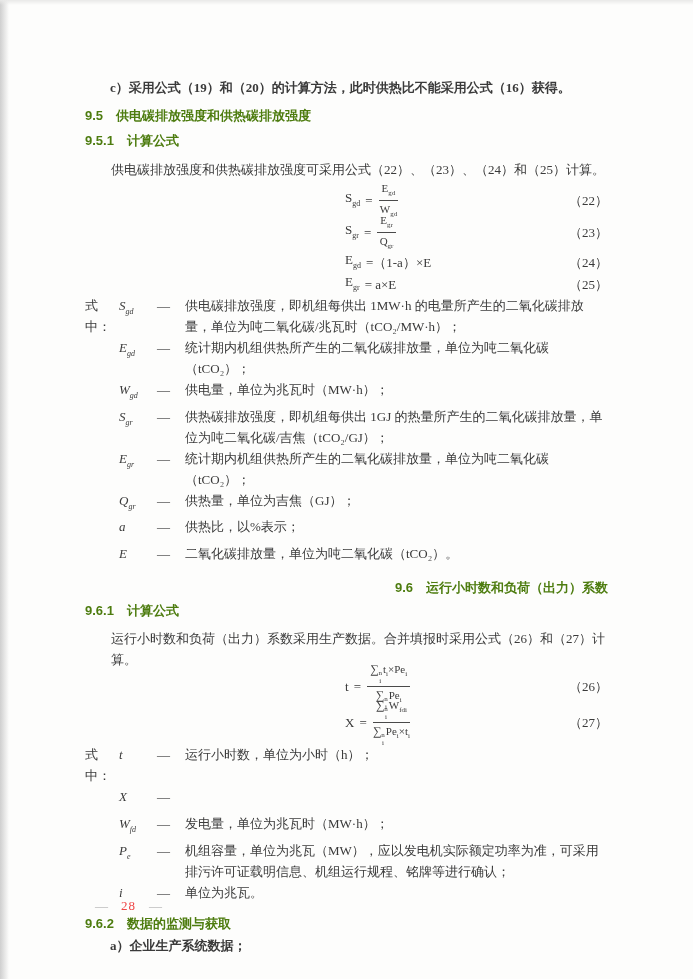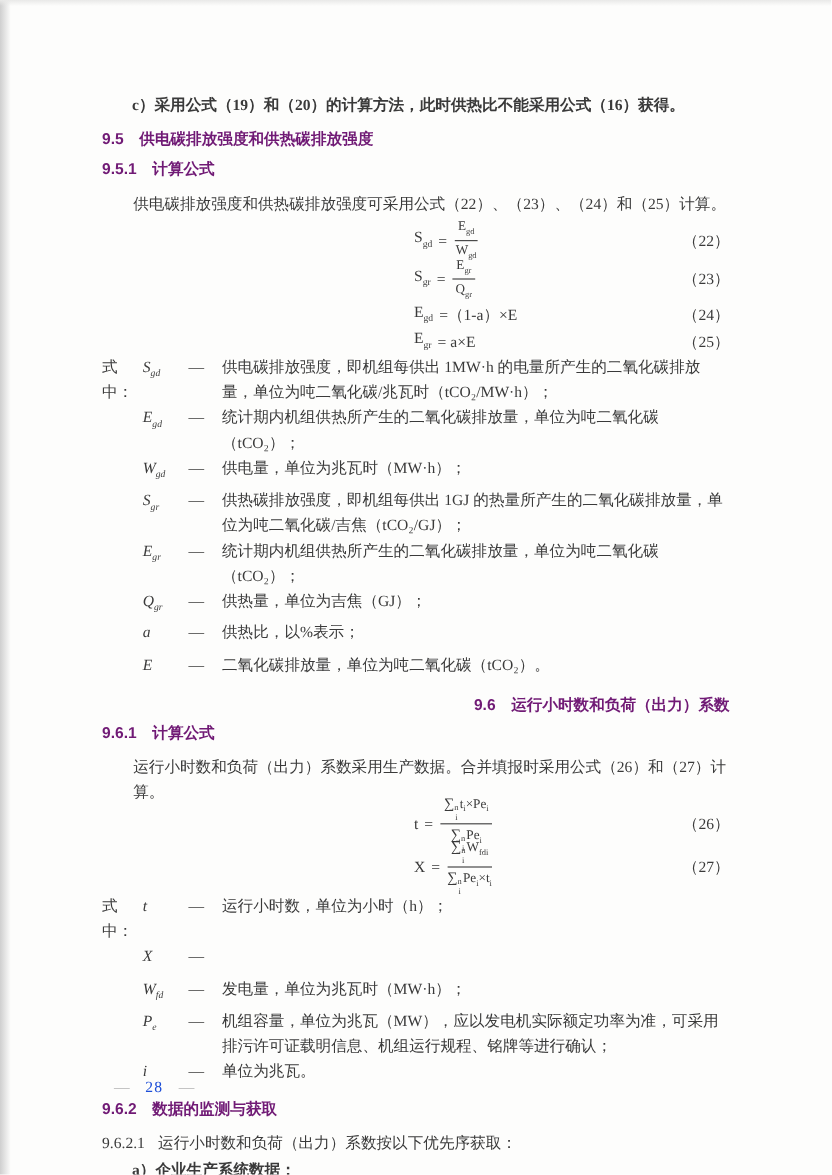--- a/index.html
+++ b/index.html
@@ -14,21 +14,21 @@
     background:linear-gradient(to right,#cfcfcf,rgba(207,207,207,0));
   }
   .page .edge-top {
     position:absolute; left:0; top:0; right:0; height:5px;
     background:linear-gradient(to bottom,#e9e9e8,rgba(233,233,232,0));
   }
   .content { padding:77px 85px 0 85px; font-size:13px; line-height:21px; }
   .indent1 { padding-left:25px;font-weight:bold; }
   .h2, .h3 {
     font-family:"Liberation Sans","DejaVu Sans",sans-serif;
-    font-weight:bold; color:#701a75;
+    font-weight:bold; color:#4d7c0f;
   }
   .h2 { margin-top:7px; }
   .h3 { margin-top:4px; }
   .h-num { margin-right:13px; }
   .para { margin-top:8px; padding-left:26px; }
   .para2 { margin-top:7px; padding-left:26px; }
 
   .formula-row { display:flex; align-items:center; }
   .f-body { margin-left:260px; display:inline-flex; align-items:center; white-space:nowrap; }
   .f-no { margin-left:auto; }
@@ -58,21 +58,21 @@
   .sec962 { margin-top:5px; }
   .clause-row { margin-top:8px; }
   .clause-num { margin-right:11px; }
   .li-a { margin-top:1px; }
 
   .footer {
     position:absolute; left:95px; top:895px; height:21px;
     display:flex; align-items:center; gap:13px; font-size:13px;
   }
   .f-dash { color:#b3b3b3; }
-  .f-page { color:#1d4ed8; letter-spacing:1px;text-align:right; }
+  .f-page { color:#ef4444; letter-spacing:1px;text-align:right; }
 </style>
 </head>
 <body>
 
 <div class="page">
   <div class="edge-left"></div>
   <div class="edge-top"></div>
 
   <div class="content">
 
@@ -262,23 +262,20 @@
         <span class="def-sym"><span>i</span><sub></sub></span>
         <span class="def-dash">—</span>
         <span class="def-desc">单位为兆瓦。</span>
       </div>
     </div>
 
     <div class="h3 sec962">
       <span class="h-num">9.6.2</span><span>数据的监测与获取</span>
     </div>
 
-    <div class="clause-row">
-      <span class="clause-num">9.6.2.1</span><span>运行小时数和负荷（出力）系数按以下优先序获取：</span>
-    </div>
 
     <div class="indent1 li-a">a）企业生产系统数据；</div>
 
   </div>
 
   <div class="footer">
     <span class="f-dash">—</span>
     <span class="f-page">28</span>
     <span class="f-dash">—</span>
   </div>

